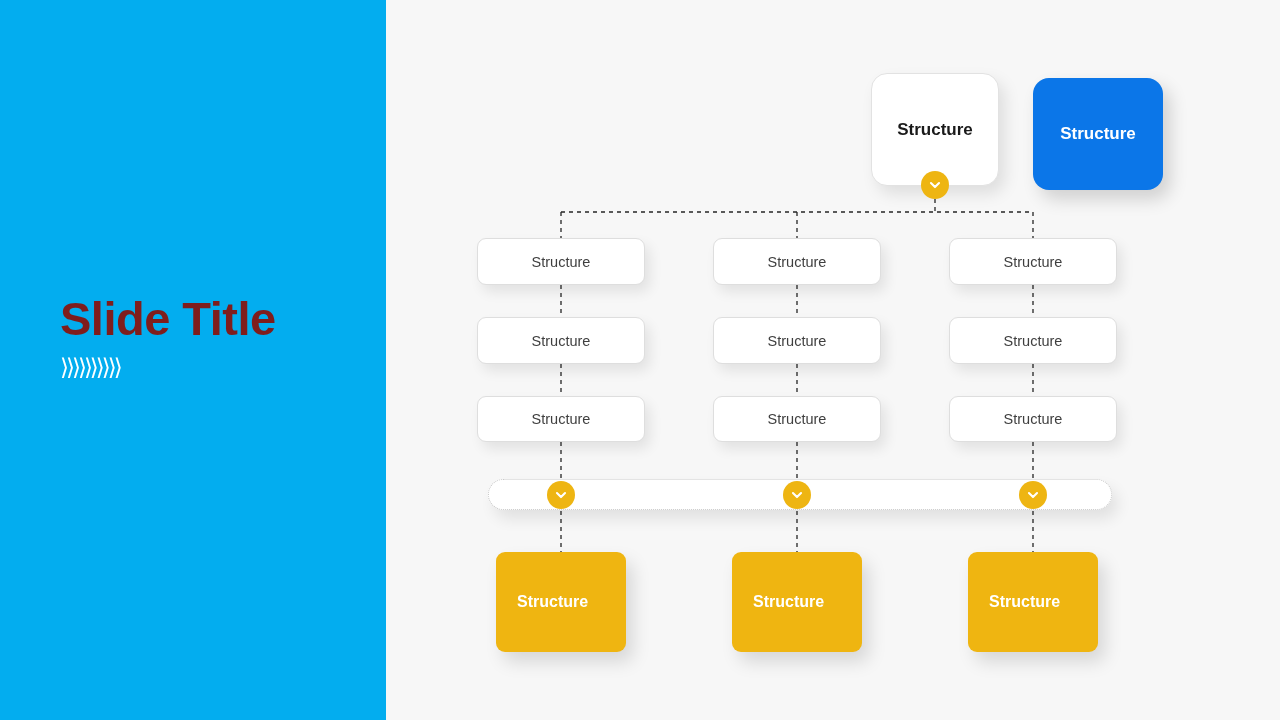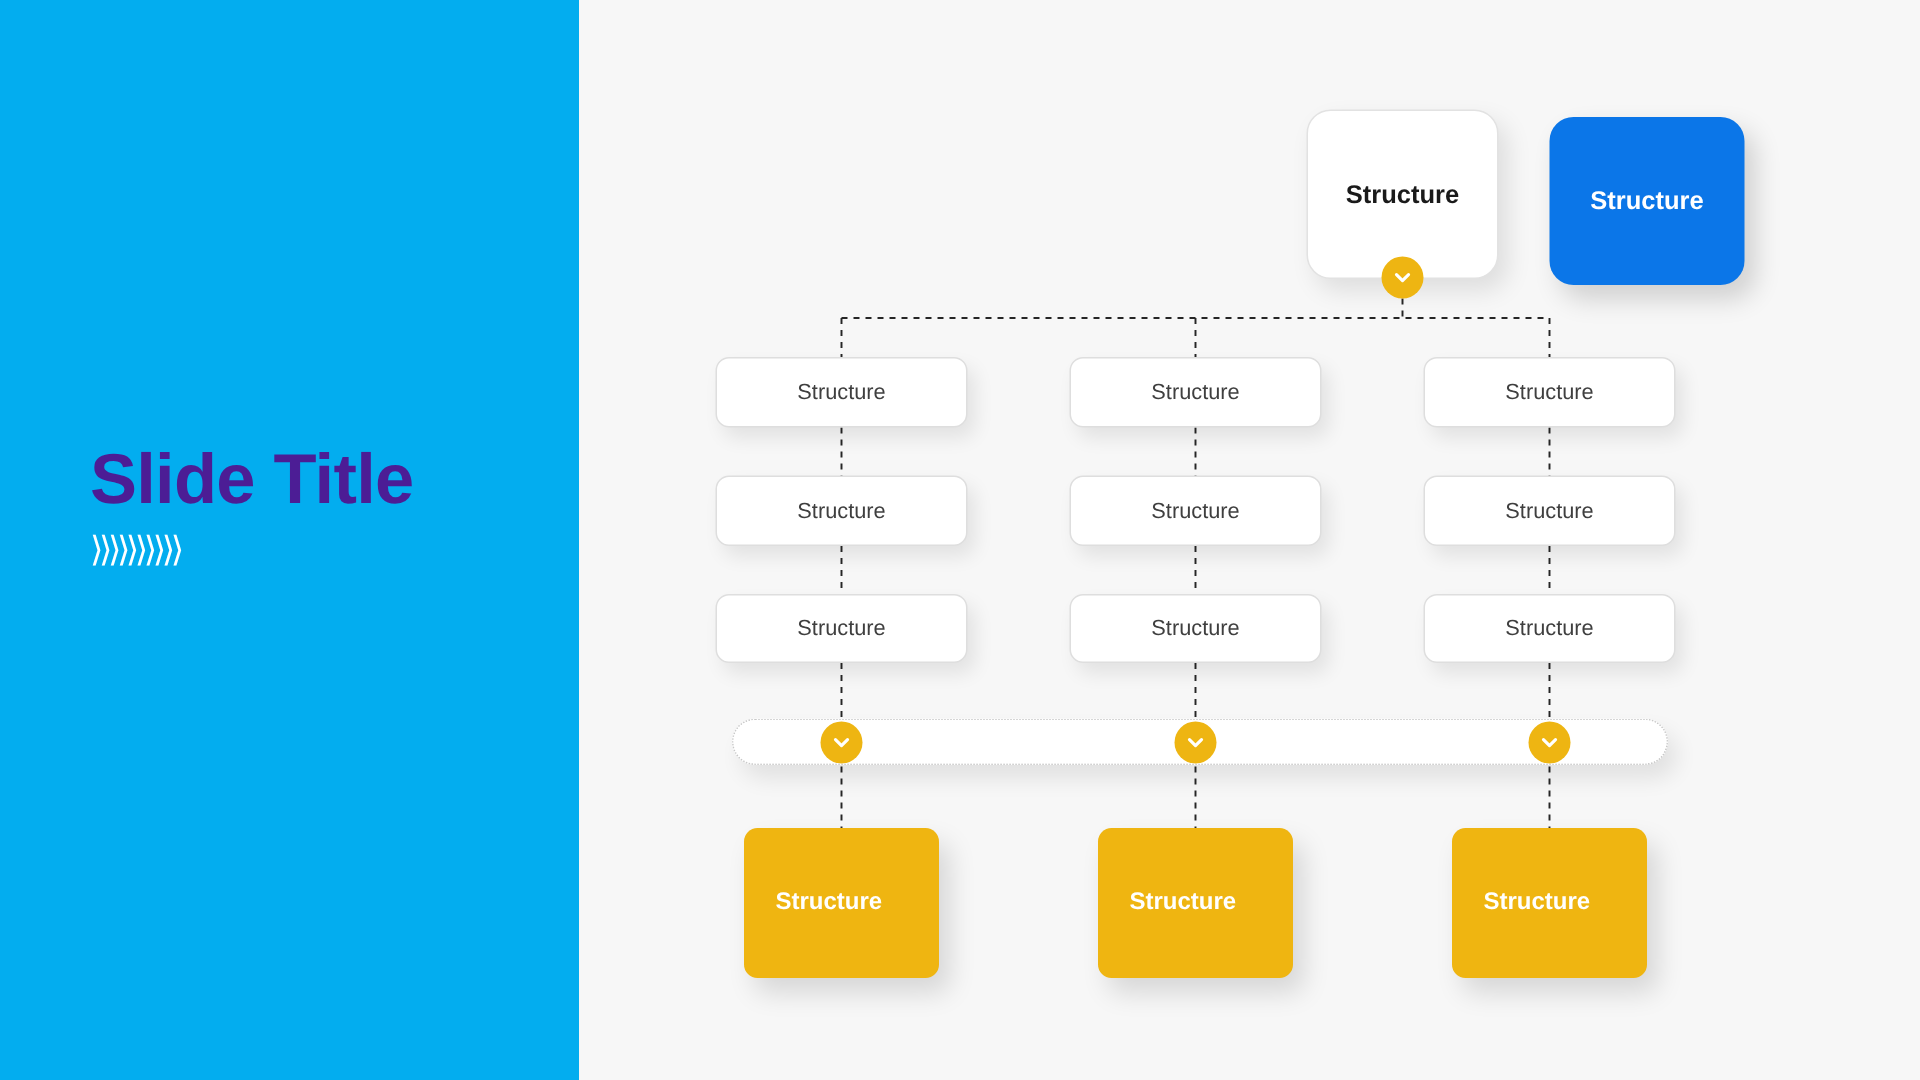--- a/index.html
+++ b/index.html
@@ -30,21 +30,21 @@
   }
   #title-block {
     position: absolute;
     left: 60px;
     top: 288px;
     width: 310px;
   }
   .slide-title-line {
     font-size: 47px;
     font-weight: bold;
-    color: #4c1d95;
+    color: #7f1d1d;
     line-height: 62px;
     letter-spacing: -0.5px;
     white-space: nowrap;
   }
   #chevron-rule {
     margin-top: 4px;
     font-size: 23px;
     line-height: 26px;
     color: #ffffff;
     letter-spacing: -3px;

